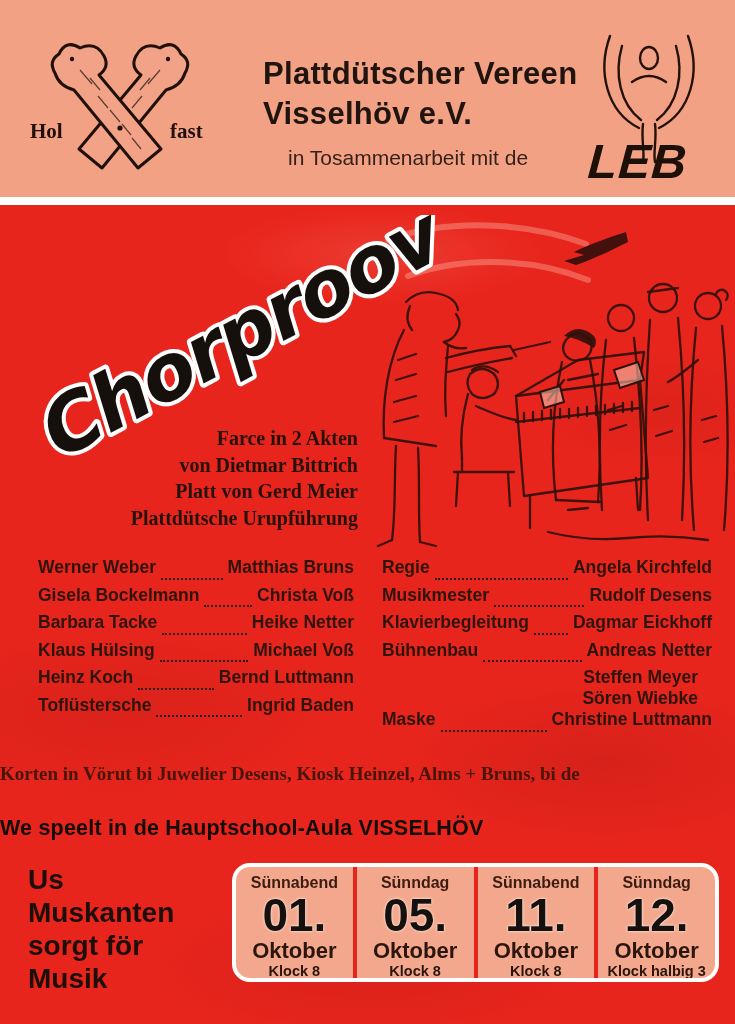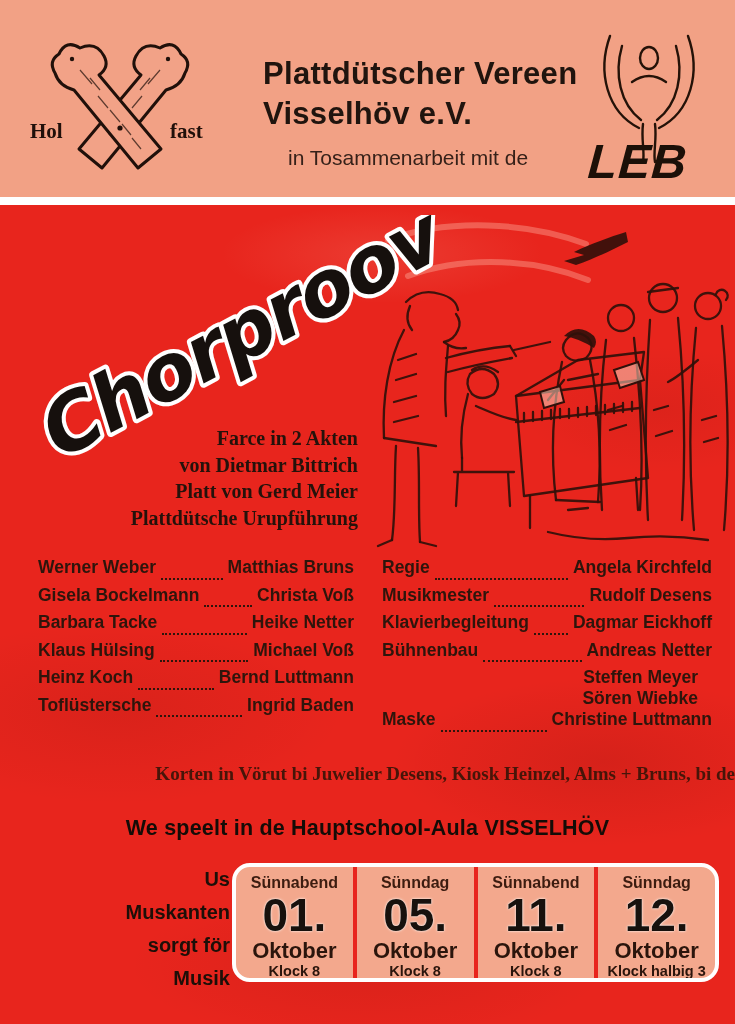--- a/index.html
+++ b/index.html
@@ -36,28 +36,28 @@
 
   .cast-left{position:absolute;left:38px;top:352px;width:316px;}
   .cast-right{position:absolute;left:382px;top:352px;width:330px;}
   .cast-row{display:flex;align-items:baseline;height:27.5px;font-size:17.5px;
             font-weight:bold;color:#2e150c;white-space:nowrap;}
   .cast-row .leader{flex:1;border-bottom:2.6px dotted #2e150c;margin:0 5px 5px;align-self:flex-end;}
   .cast-row.gap{}
   .cast-row.tight{height:21px;}
   .cast-row.name-only{justify-content:flex-end;padding-right:14px;}
 
-  .tickets{position:absolute;left:0;right:0;top:556px;text-align:right;
+  .tickets{position:absolute;left:0;right:0;top:556px;text-align:left;
            font-family:"Liberation Serif",serif;font-weight:bold;font-size:19px;
            line-height:25px;color:#471509;}
-  .venue{position:absolute;left:0;right:0;top:611px;text-align:center;
+  .venue{position:absolute;left:0;right:0;top:611px;
          font-size:21.5px;font-weight:bold;color:#150c07;letter-spacing:.2px;}
 
-  .music-note{position:absolute;left:28px;top:658px;width:202px;text-align:right;
-              font-size:20px;font-weight:bold;line-height:33px;color:#1d0f08;}
+  .music-note{position:absolute;left:28px;top:658px;width:202px;text-align:left;
+              font-size:28px;font-weight:bold;line-height:33px;color:#1d0f08;}
 
   .dates{position:absolute;left:232px;top:658px;width:487px;height:119px;
          background:#f3a88d;border:4px solid #ffffff;border-radius:18px;
          display:flex;box-sizing:border-box;overflow:hidden;}
   .date-cell{flex:1;text-align:center;padding-top:6px;}
   .date-div{width:4px;background:#e8251d;}
   .date-day{font-size:16px;font-weight:bold;color:#3c1c10;line-height:19px;}
   .date-num{font-size:46px;font-weight:bold;color:#17110d;line-height:47px;
             text-shadow:0 0 3px rgba(255,255,255,.85),0 0 1px #fff;}
   .date-month{font-size:22px;font-weight:bold;color:#2b150c;line-height:24px;}

